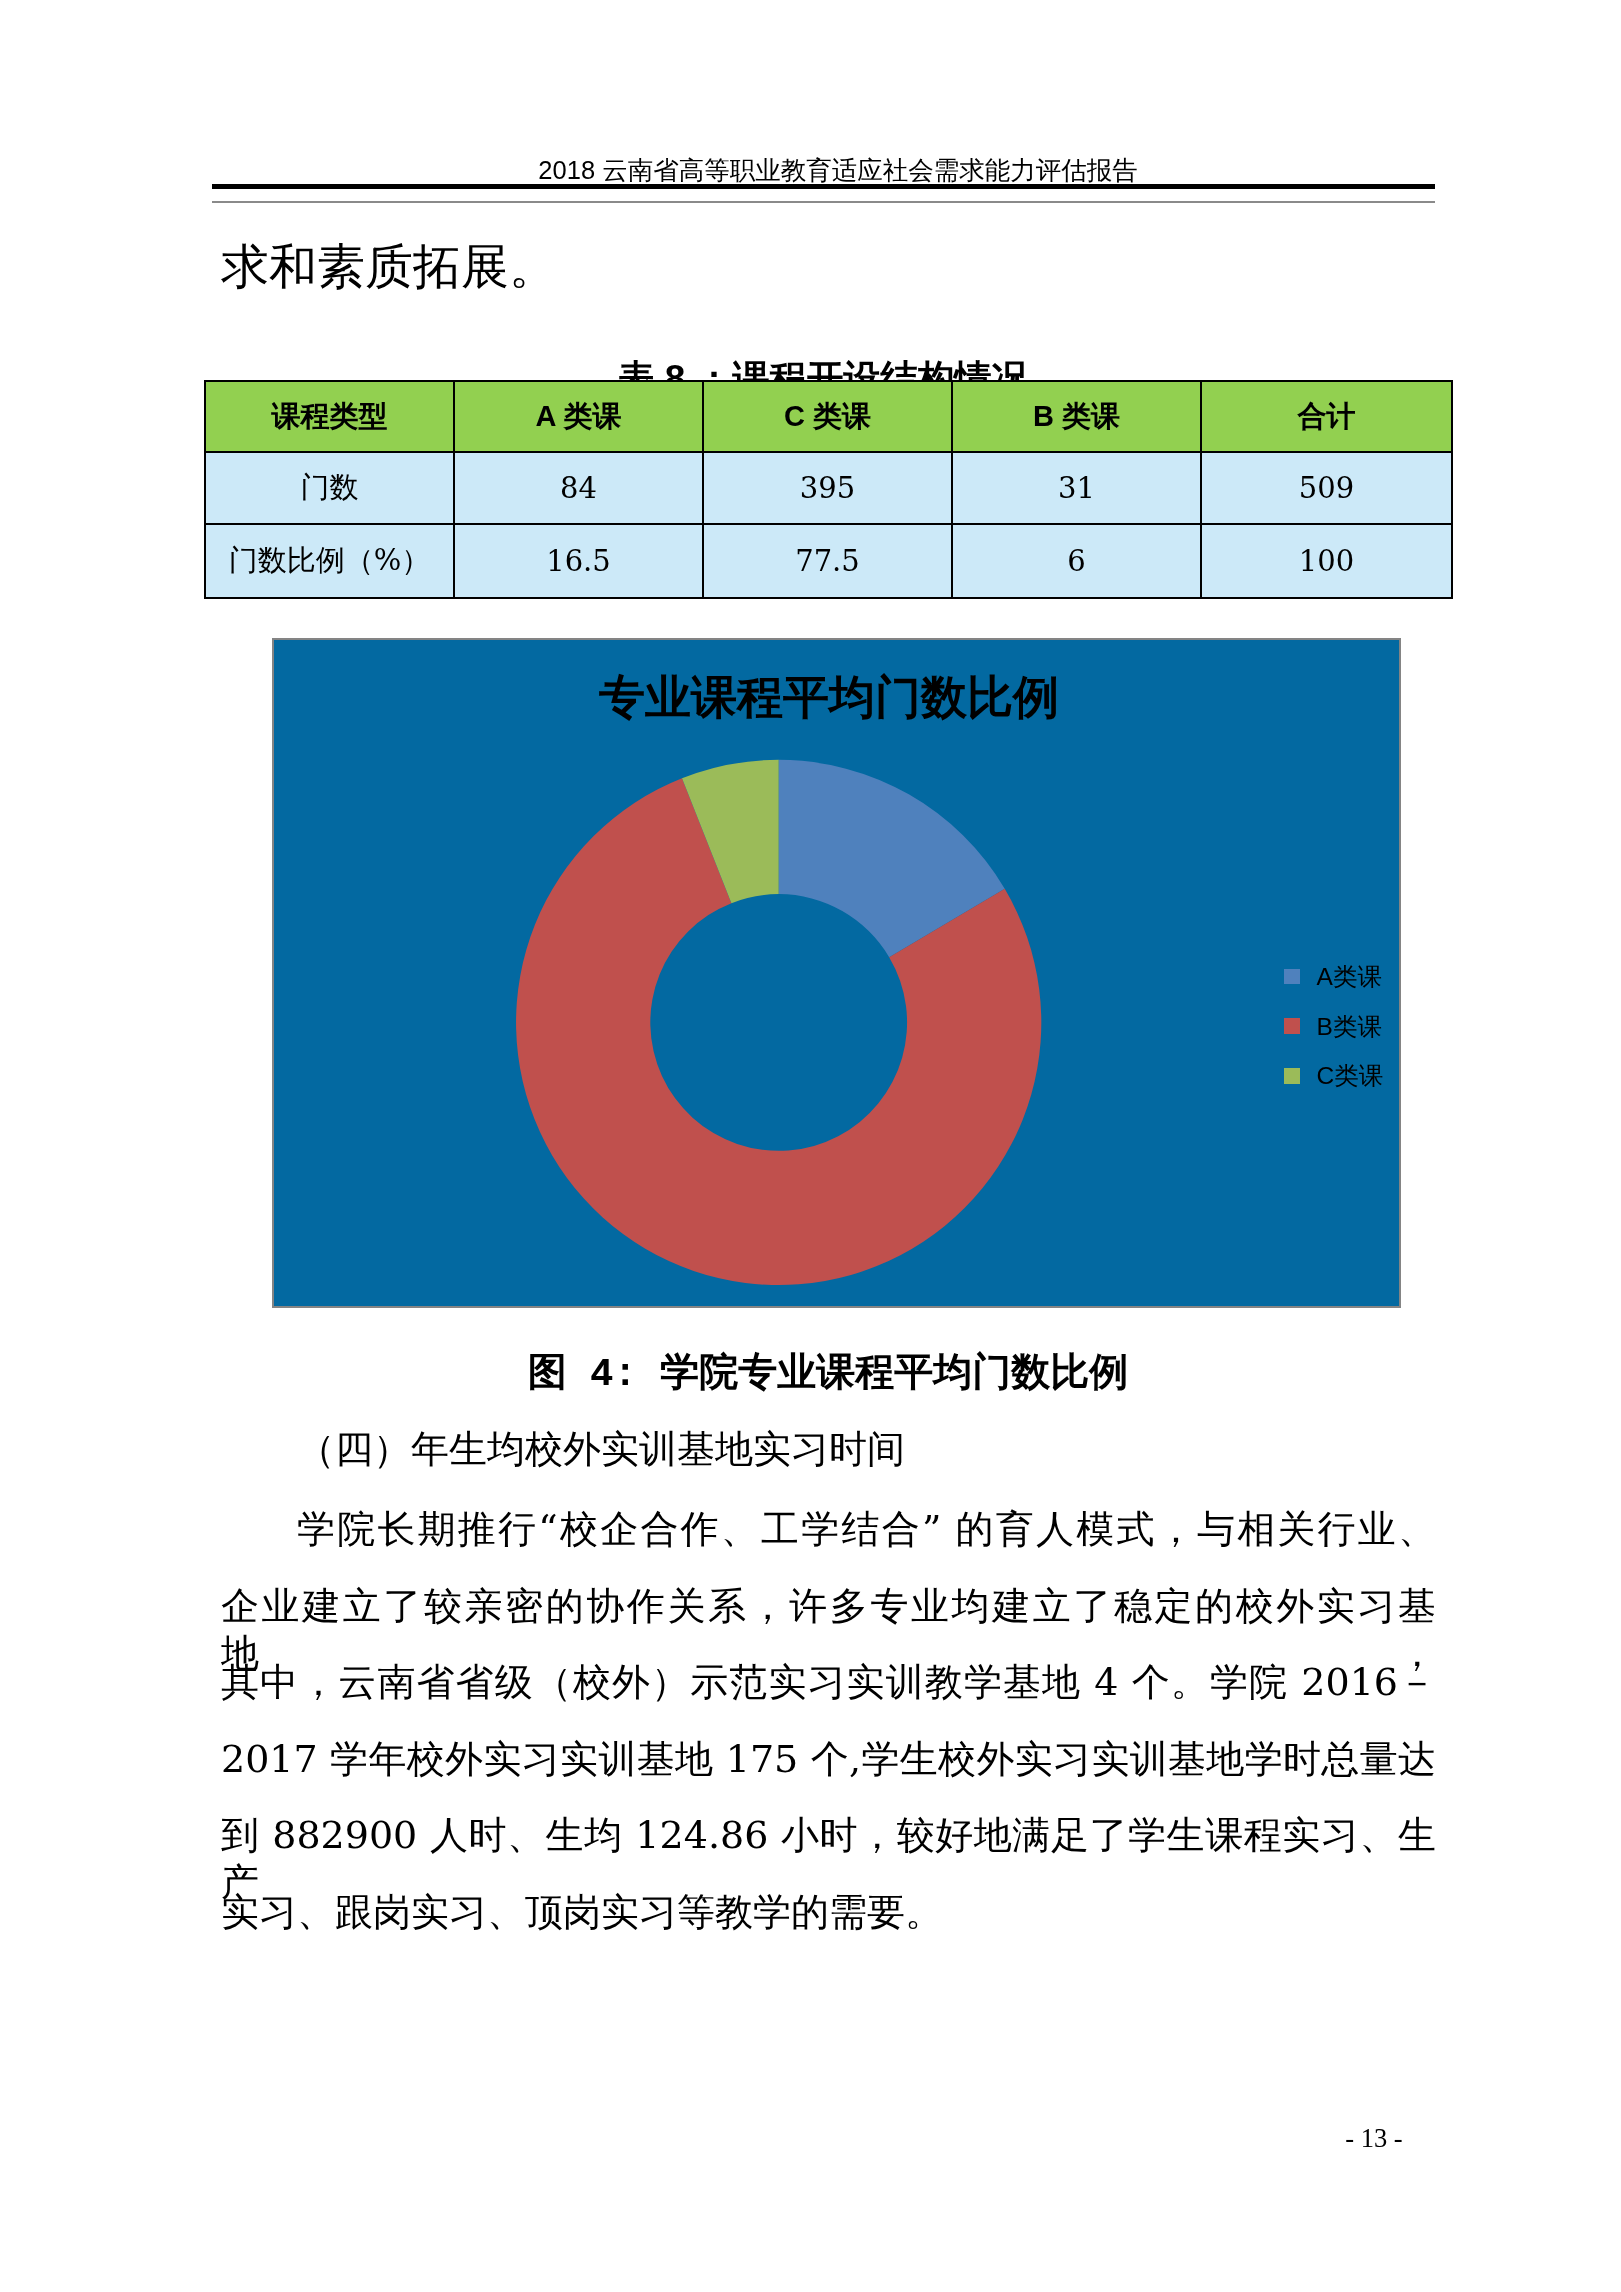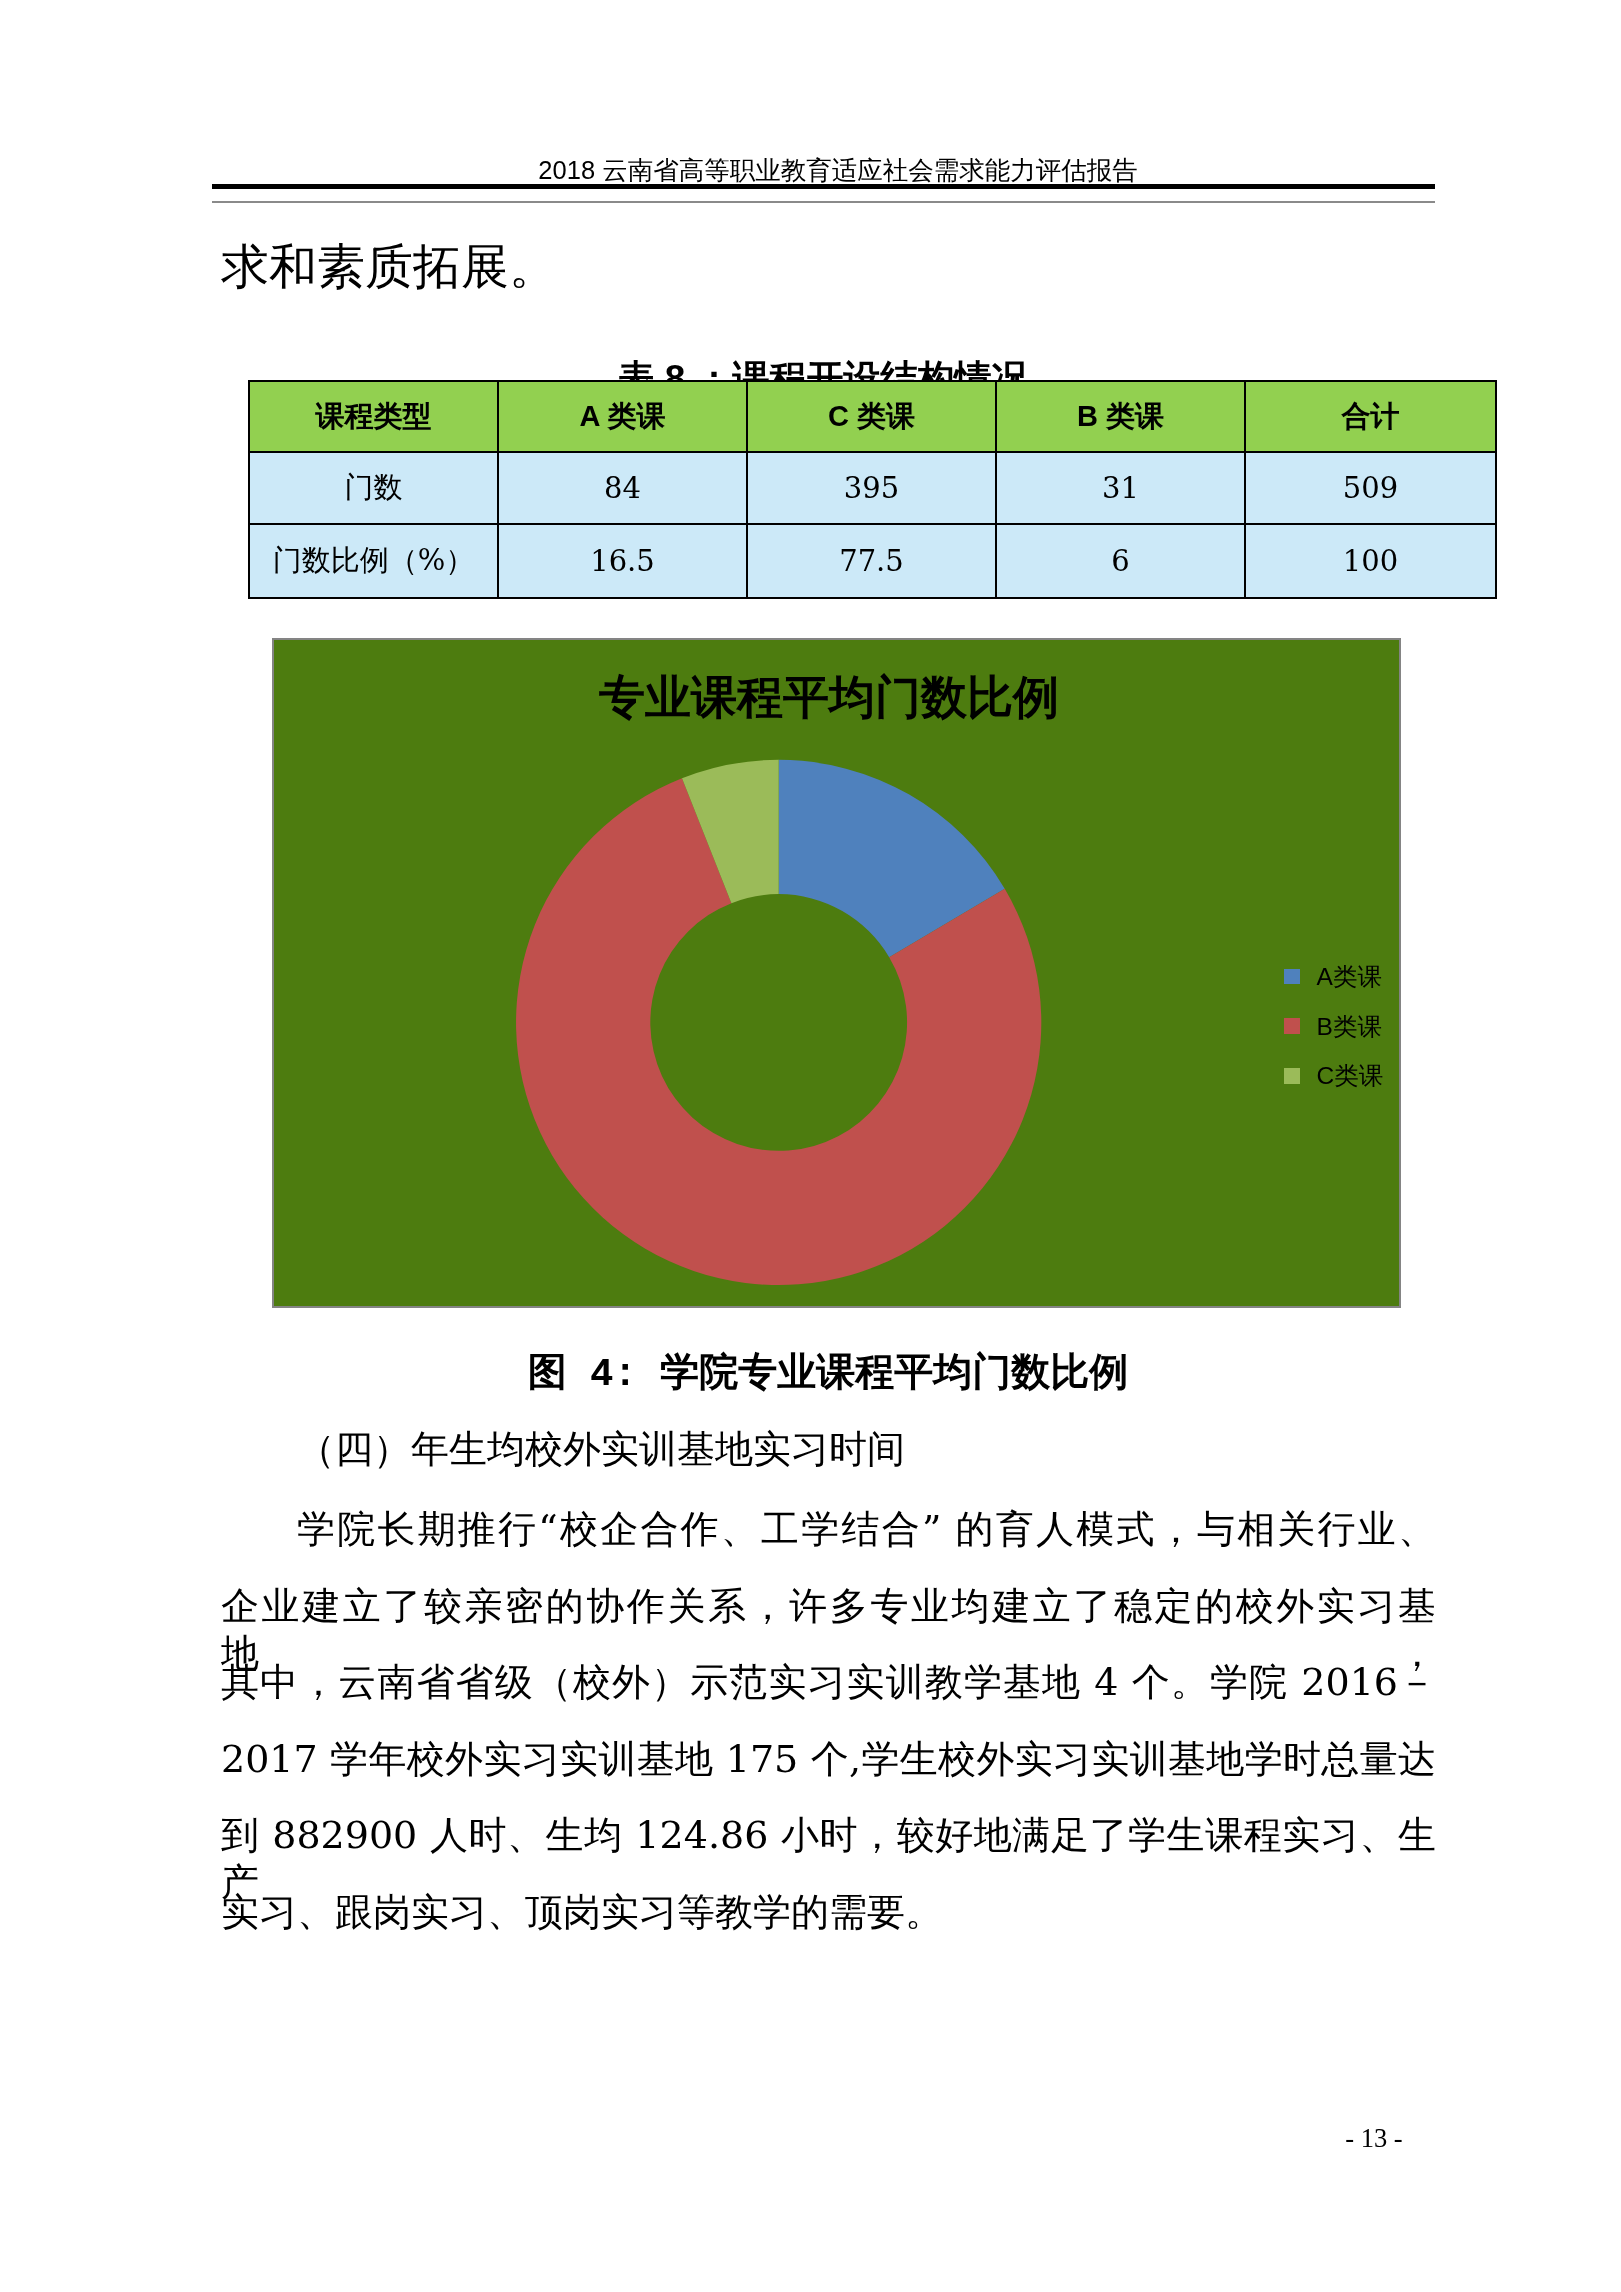--- a/index.html
+++ b/index.html
@@ -28,34 +28,34 @@
   
   .intro{position:absolute; left:221px; top:243px; font-size:48px; line-height:47px;}
   
   .tbl-title{
     position:absolute; top:310px; left:823px; transform:translateX(-50%);
     font-family:var(--sans); font-weight:bold; font-size:37px; white-space:nowrap;margin-top:44px;
   }
   .tbl{
     position:absolute; left:204px; top:380px; width:1245px;
     display:grid; grid-template-columns:repeat(5,1fr); grid-template-rows:71px 72px 72px;
-    border:2.9px solid #000; box-sizing:content-box; background:#fff;margin-left:44px;
+    border:2.9px solid #000; box-sizing:content-box; background:#fff;
   }
   .cell{
     display:flex; align-items:center; justify-content:center;
     border-right:2px solid #000; border-bottom:2px solid #000;
     font-size:29px; background:var(--row-bg); white-space:nowrap;
   }
   .cell:nth-child(5n){border-right:none;}
   .cell:nth-child(n+11){border-bottom:none;text-align:center;}
   .cell.th{background:var(--header-bg); font-family:var(--sans); font-weight:bold;}
   
   .chart-frame{
     position:absolute; left:272px; top:638px; width:1125px; height:666px;
-    border:2.9px solid var(--chart-border); background:#4d7c0f;text-align:center;
+    border:2.9px solid var(--chart-border); background:#0369a1;text-align:center;
   }
   .chart-title{
     position:absolute; top:27.4px; left:555px; transform:translateX(-50%);
     font-family:var(--serif); font-weight:bold; font-size:46px; white-space:nowrap;
   }
   .donut-svg{position:absolute; left:0; top:0;}
   .legend{position:absolute; left:1010px; top:319px;}
   .legend-item{display:flex; align-items:center; height:35px; margin-bottom:14.7px;gap:10px;}
   .legend-item .sw{width:15.7px; height:15.7px; margin-right:6.9px; flex:0 0 auto;}
   .legend-item .lb{font-family:var(--sans); font-size:24.5px; white-space:nowrap;}

